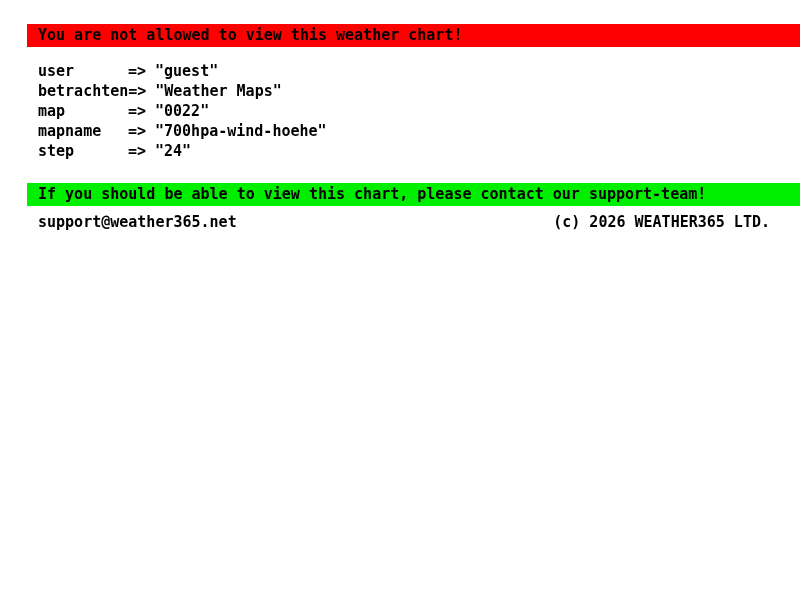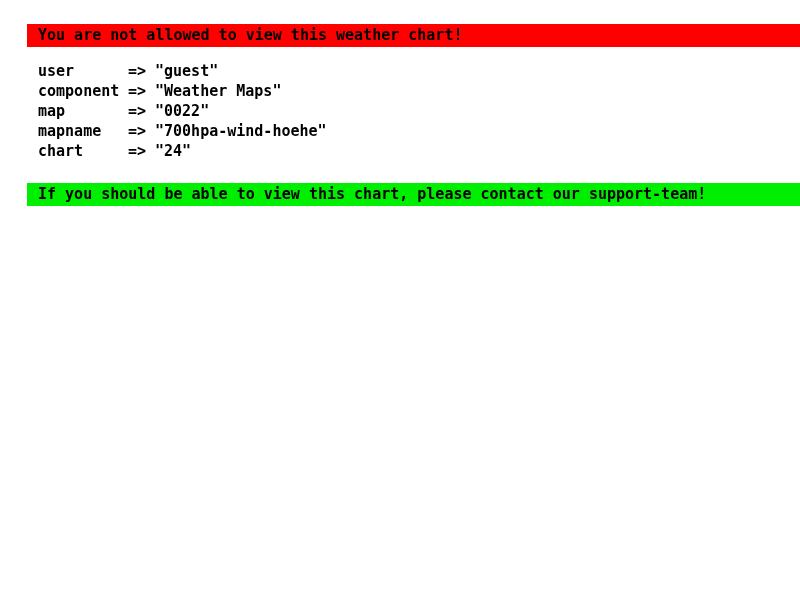--- a/index.html
+++ b/index.html
@@ -62,39 +62,43 @@
     <div>You are not allowed to view this weather chart!</div>
   </div>
 
   <div class="params">
     <div class="param-row">
       <span class="param-key">user</span>
       <span class="param-sep">=&gt;</span>
       <span class="param-value">"guest"</span>
     </div>
     <div class="param-row">
-      <span class="param-key">component</span>
+      <span class="param-key">betrachten</span>
       <span class="param-sep">=&gt;</span>
       <span class="param-value">"Weather Maps"</span>
     </div>
     <div class="param-row">
       <span class="param-key">map</span>
       <span class="param-sep">=&gt;</span>
       <span class="param-value">"0022"</span>
     </div>
     <div class="param-row">
       <span class="param-key">mapname</span>
       <span class="param-sep">=&gt;</span>
       <span class="param-value">"700hpa-wind-hoehe"</span>
     </div>
     <div class="param-row">
-      <span class="param-key">chart</span>
+      <span class="param-key">step</span>
       <span class="param-sep">=&gt;</span>
       <span class="param-value">"24"</span>
     </div>
   </div>
 
   <div class="banner banner-green" style="background-color: rgb(0, 238, 0);">
     <div>If you should be able to view this chart, please contact our support-team!</div>
   </div>
 
+  <div class="footer">
+    <span>support@weather365.net</span>
+    <span>(c) 2026 WEATHER365 LTD.</span>
+  </div>
 
 </div>
 
 </body></html>

